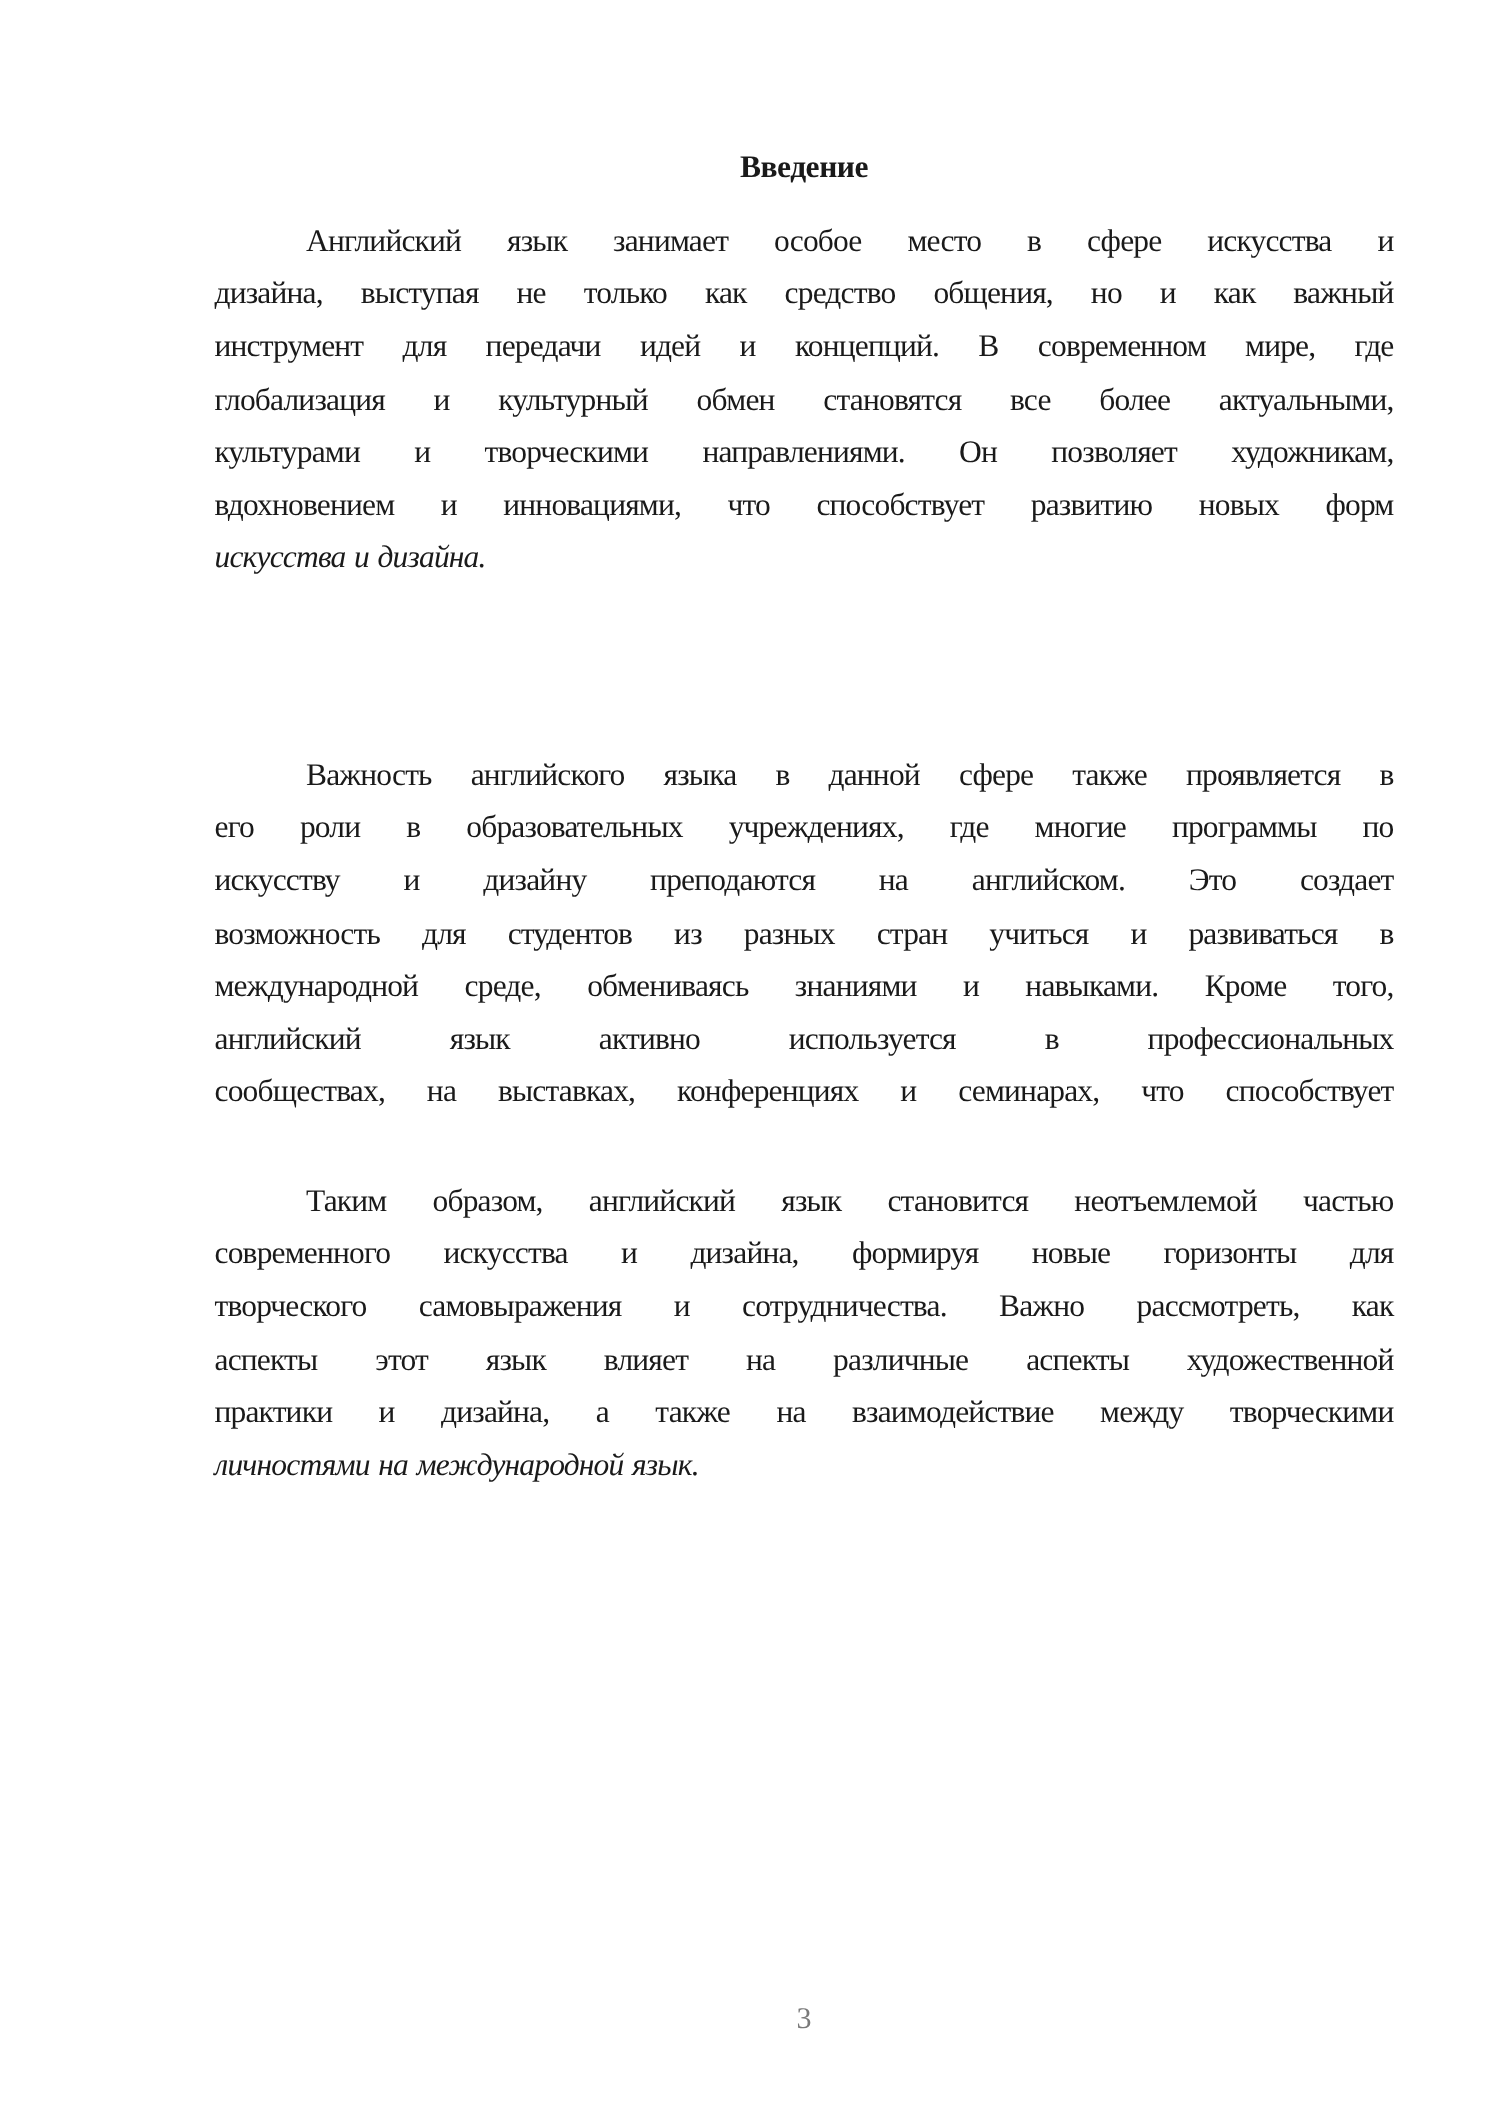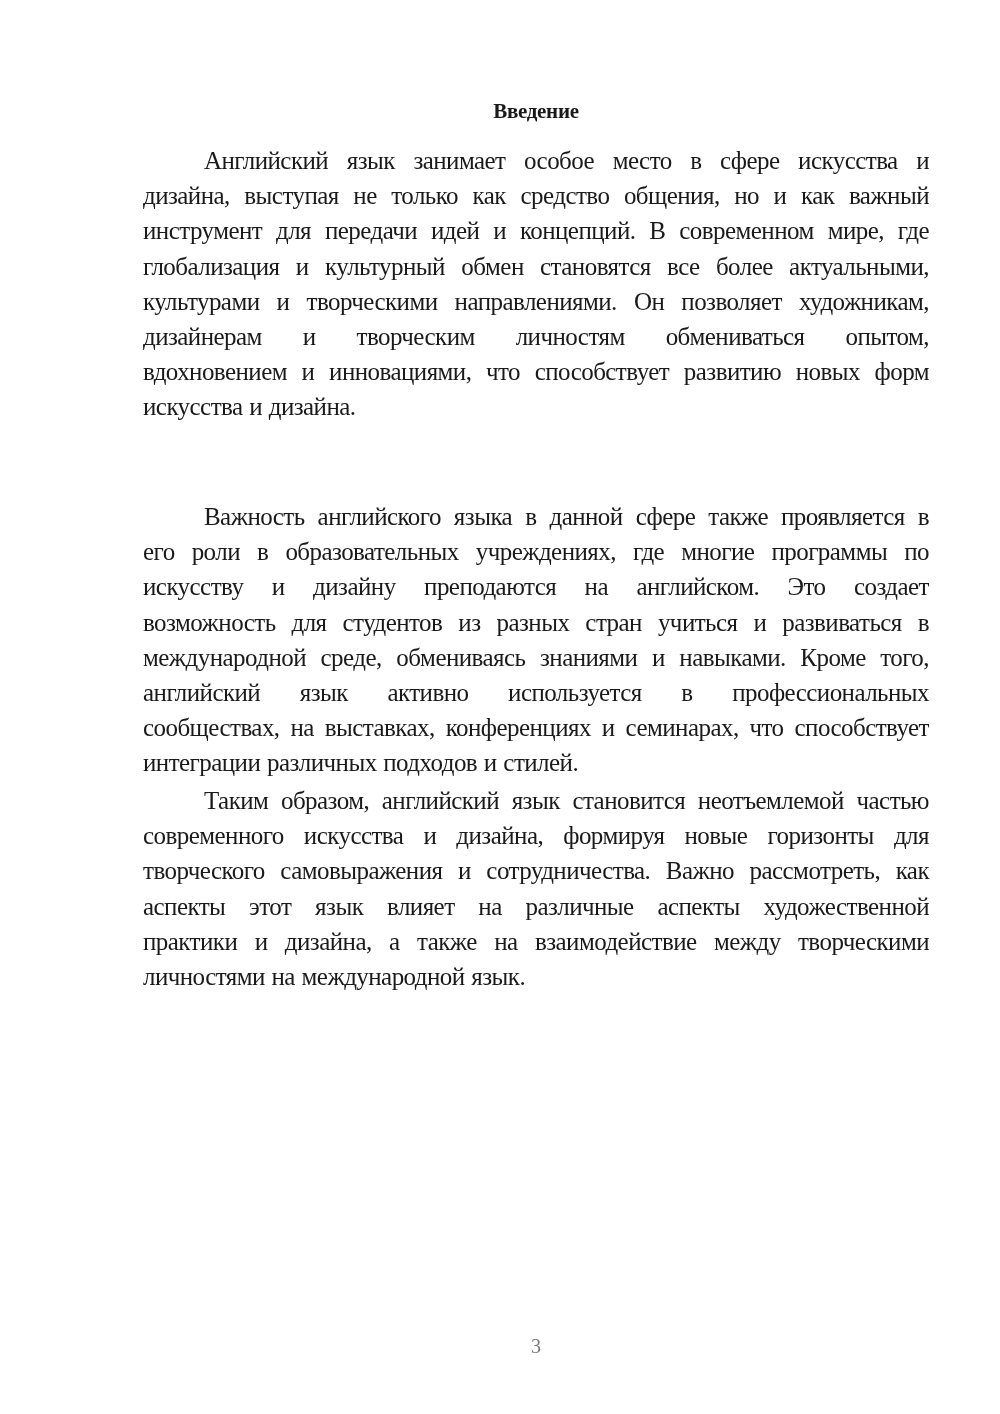--- a/index.html
+++ b/index.html
@@ -34,33 +34,34 @@
       letter-spacing: -0.3px;
     }
     .para {
       position: absolute;
       left: 143px;
       width: 786px;
     }
     .line {
       display: block;
       height: 35.2px;
-      font-size: 25px;
+      font-size: 21px;
       line-height: 35.2px;
       text-align: justify;
       text-align-last: justify;
       white-space: nowrap;
       letter-spacing: -0.55px;
       word-spacing: 1px;
     }
     .line.first {
       padding-left: 61px;
     }
     .line.last {
       text-align-last: left;
+      font-style: italic;
     }
     .pagenum {
       position: absolute;
       left: 0;
       width: 1072px;
       top: 1334px;
       text-align: center;
       font-size: 20px;
       line-height: 24px;
       color: #7a7a7a;
@@ -72,34 +73,32 @@
 <div class="page">
 
   <div class="heading">Введение</div>
 
   <div class="para" style="top:143px;">
     <span class="line first">Английский язык занимает особое место в сфере искусства и</span>
     <span class="line">дизайна, выступая не только как средство общения, но и как важный</span>
     <span class="line">инструмент для передачи идей и концепций. В современном мире, где</span>
     <span class="line">глобализация и культурный обмен становятся все более актуальными,</span>
     <span class="line">культурами и творческими направлениями. Он позволяет художникам,</span>
-    <span class="line">дизайнерам и творческим личностям обмениваться опытом,</span>
     <span class="line">вдохновением и инновациями, что способствует развитию новых форм</span>
     <span class="line last">искусства и дизайна.</span>
   </div>
 
   <div class="para" style="top:479px;margin-top:20px;">
     <span class="line first">Важность английского языка в данной сфере также проявляется в</span>
     <span class="line">его роли в образовательных учреждениях, где многие программы по</span>
     <span class="line">искусству и дизайну преподаются на английском. Это создает</span>
     <span class="line">возможность для студентов из разных стран учиться и развиваться в</span>
     <span class="line">международной среде, обмениваясь знаниями и навыками. Кроме того,</span>
     <span class="line">английский язык активно используется в профессиональных</span>
     <span class="line">сообществах, на выставках, конференциях и семинарах, что способствует</span>
-    <span class="line last">интеграции различных подходов и стилей.</span>
   </div>
 
   <div class="para" style="top:783px;">
     <span class="line first">Таким образом, английский язык становится неотъемлемой частью</span>
     <span class="line">современного искусства и дизайна, формируя новые горизонты для</span>
     <span class="line">творческого самовыражения и сотрудничества. Важно рассмотреть, как</span>
     <span class="line">аспекты этот язык влияет на различные аспекты художественной</span>
     <span class="line">практики и дизайна, а также на взаимодействие между творческими</span>
     <span class="line last">личностями на международной язык.</span>
   </div>

